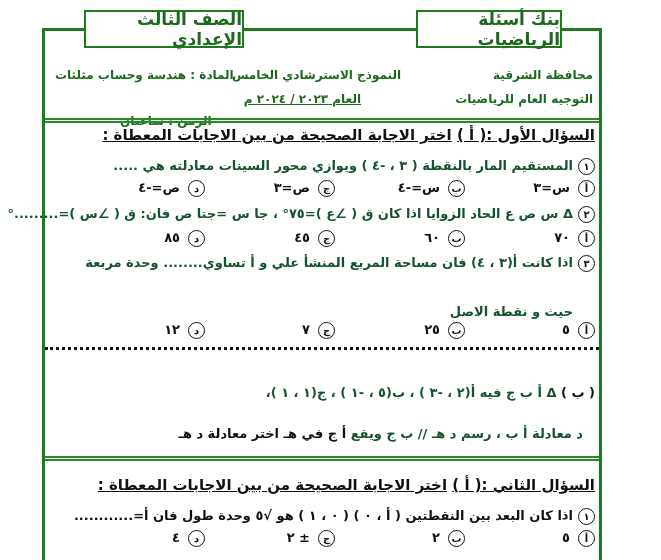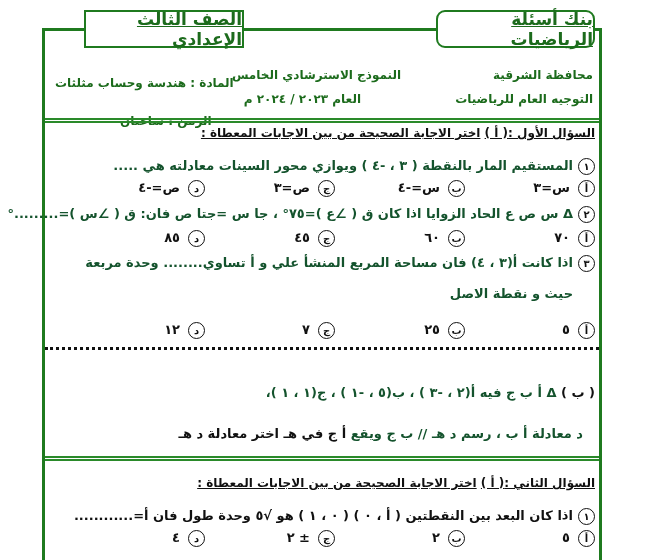--- a/index.html
+++ b/index.html
@@ -9,31 +9,31 @@
   }
   .green { color:#14532d; }
   .frame {
     position:absolute; left:42px; top:28px; width:560px; height:560px;
     border:3px solid #1f7a1f; border-bottom:none; box-sizing:border-box;
   }
   .title-box {
     position:absolute; top:10px; height:38px; background:#fff;
     border:2px solid #1f7a1f; box-sizing:border-box;
     display:flex; align-items:center; justify-content:center;
-    font-weight:bold; font-size:17px; color:#1c6b1c;text-decoration:underline;
+    font-weight:bold; font-size:17px; color:#1c6b1c;
   }
-  .tb-right { left:436px; width:159px;border-radius:9px; }
+  .tb-right { left:416px; width:146px; }
   .tb-left  { left:84px;  width:160px; }
   .hdr-row { position:absolute; font-size:12px; font-weight:bold; color:#1c6b1c; white-space:nowrap; }
   .hdr-sep {
     position:absolute; left:45px; width:554px; top:118px; height:5px;
     border-top:2px solid #2a8a2a; border-bottom:2px solid #2a8a2a; box-sizing:border-box;
   }
   .qhead {
-    position:absolute; right:66px; font-size:12px; font-weight:bold; white-space:nowrap;text-align:center;
+    position:absolute; right:66px; font-size:15px; font-weight:bold; white-space:nowrap;text-align:center;
   }
   .qhead .u { text-decoration:underline; }
   .line { position:absolute; font-size:13px; font-weight:bold; white-space:nowrap; }
   .num {
     display:inline-block; width:15px; height:15px; border:1.5px solid #111; border-radius:50%;
     font-size:10px; line-height:15px; text-align:center; margin-left:5px; vertical-align:middle;
   }
   .opts { position:absolute; right:66px; width:520px; display:flex; flex-direction:row; font-size:13px; font-weight:bold; }
   .opt { flex:1; white-space:nowrap; }
   .opt .num { margin-left:8px; }
@@ -49,22 +49,22 @@
 <div class="title-box tb-right">
   <span>بنك أسئلة الرياضيات</span>
 </div>
 <div class="title-box tb-left">
   <span>الصف الثالث الإعدادي</span>
 </div>
 
 <div class="hdr-row" style="right:68px; top:68px;">محافظة الشرقية</div>
 <div class="hdr-row" style="right:68px; top:92px;">التوجيه العام للرياضيات</div>
 <div class="hdr-row" style="right:260px; top:68px;">النموذج الاسترشادي الخامس</div>
-<div class="hdr-row" style="right:300px; top:92px;">العام ٢٠٢٣ / ٢٠٢٤ م</div>
-<div class="hdr-row" style="left:55px; top:76px;">المادة : هندسة وحساب مثلثات</div>
+<div class="hdr-row" style="right:300px; top:92px;text-decoration:underline;">العام ٢٠٢٣ / ٢٠٢٤ م</div>
+<div class="hdr-row" style="left:55px; top:68px;">المادة : هندسة وحساب مثلثات</div>
 <div class="hdr-row" style="left:120px; top:92px;margin-top:22px;">الزمن : ساعتان</div>
 
 <div class="hdr-sep"></div>
 
 <div class="qhead" style="top:126px;">
   <span class="u">السؤال الأول :</span><span class="u">( أ )</span>
   <span class="u">اختر الاجابة الصحيحة من بين الاجابات المعطاة :</span>
 </div>
 
 <div class="line" style="right:66px; top:158px;">
@@ -83,21 +83,21 @@
 <div class="opts" style="top:230px;">
   <div class="opt"><span class="num">أ</span><span>٧٠</span></div>
   <div class="opt"><span class="num">ب</span><span>٦٠</span></div>
   <div class="opt"><span class="num">ج</span><span>٤٥</span></div>
   <div class="opt"><span class="num">د</span><span>٨٥</span></div>
 </div>
 
 <div class="line" style="right:66px; top:255px;">
   <span class="num">٣</span><span class="green">اذا كانت أ(٣ ، ٤) فان مساحة المربع المنشأ علي و أ تساوي........ وحدة مربعة</span>
 </div>
-<div class="line green" style="right:88px; top:286px;text-align:center;">حيث و نقطة الاصل</div>
+<div class="line green" style="right:88px; top:304px;text-align:center;">حيث و نقطة الاصل</div>
 <div class="opts" style="top:322px;">
   <div class="opt"><span class="num">أ</span><span>٥</span></div>
   <div class="opt"><span class="num">ب</span><span>٢٥</span></div>
   <div class="opt"><span class="num">ج</span><span>٧</span></div>
   <div class="opt"><span class="num">د</span><span>١٢</span></div>
 </div>
 
 <div class="dotted"></div>
 
 <div class="line" style="right:66px; top:385px;">

